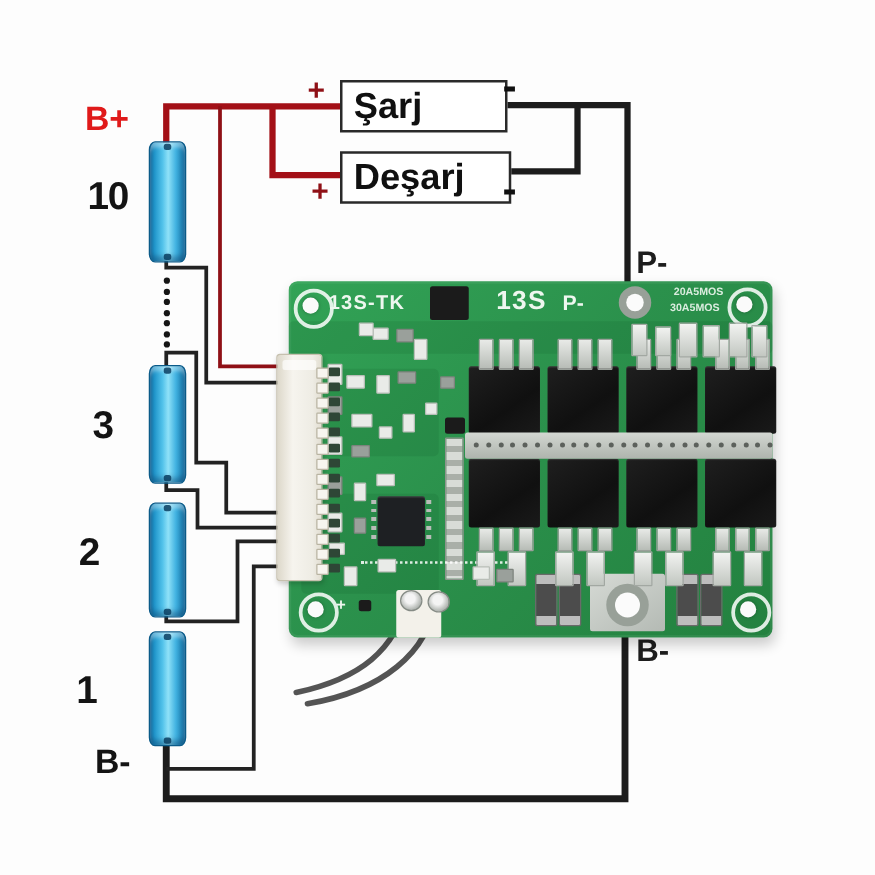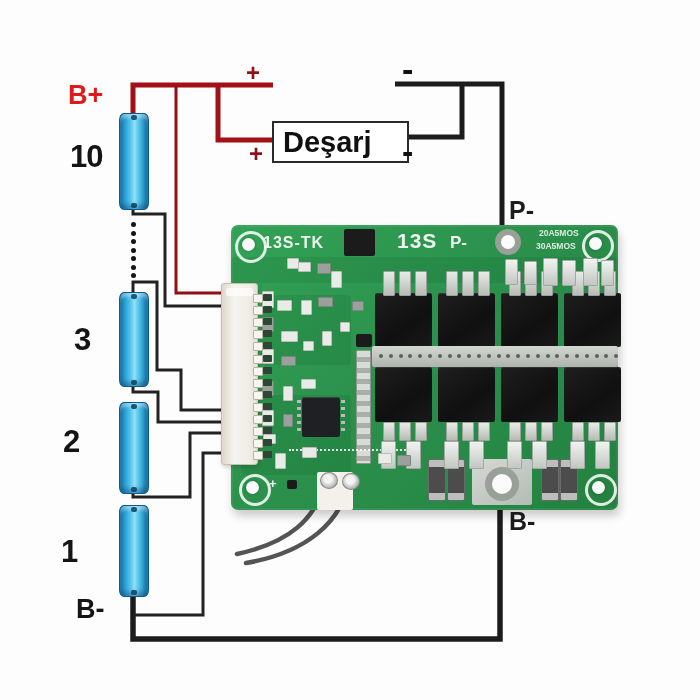--- a/index.html
+++ b/index.html
@@ -116,20 +116,23 @@
     </div>
 
   <span class="cell-label" style="left:70px;top:139px;">10</span>
   <span class="cell-label" style="left:74px;top:322px;">3</span>
   <span class="cell-label" style="left:63px;top:424px;">2</span>
   <span class="cell-label" style="left:61px;top:534px;">1</span>
 
   <span class="bplus" style="left:68px;top:80px;">B+</span>
   <span class="bminus" style="left:76px;top:594px;">B-</span>
 
+  <div class="iobox" style="left:272px;top:64px;width:121px;height:38px;">
+    <span>Şarj</span>
+  </div>
   <div class="iobox" style="left:272px;top:121px;width:124px;height:38px;">
     <span>Deşarj</span>
   </div>
 
   <span class="sign-plus" style="left:246px;top:59px;">+</span>
   <span class="sign-plus" style="left:249px;top:140px;">+</span>
   <span class="sign-minus" style="left:402px;top:50px;">-</span>
   <span class="sign-minus" style="left:402px;top:132px;">-</span>
 
   <span class="pad-label" style="left:509px;top:196px;">P-</span>

